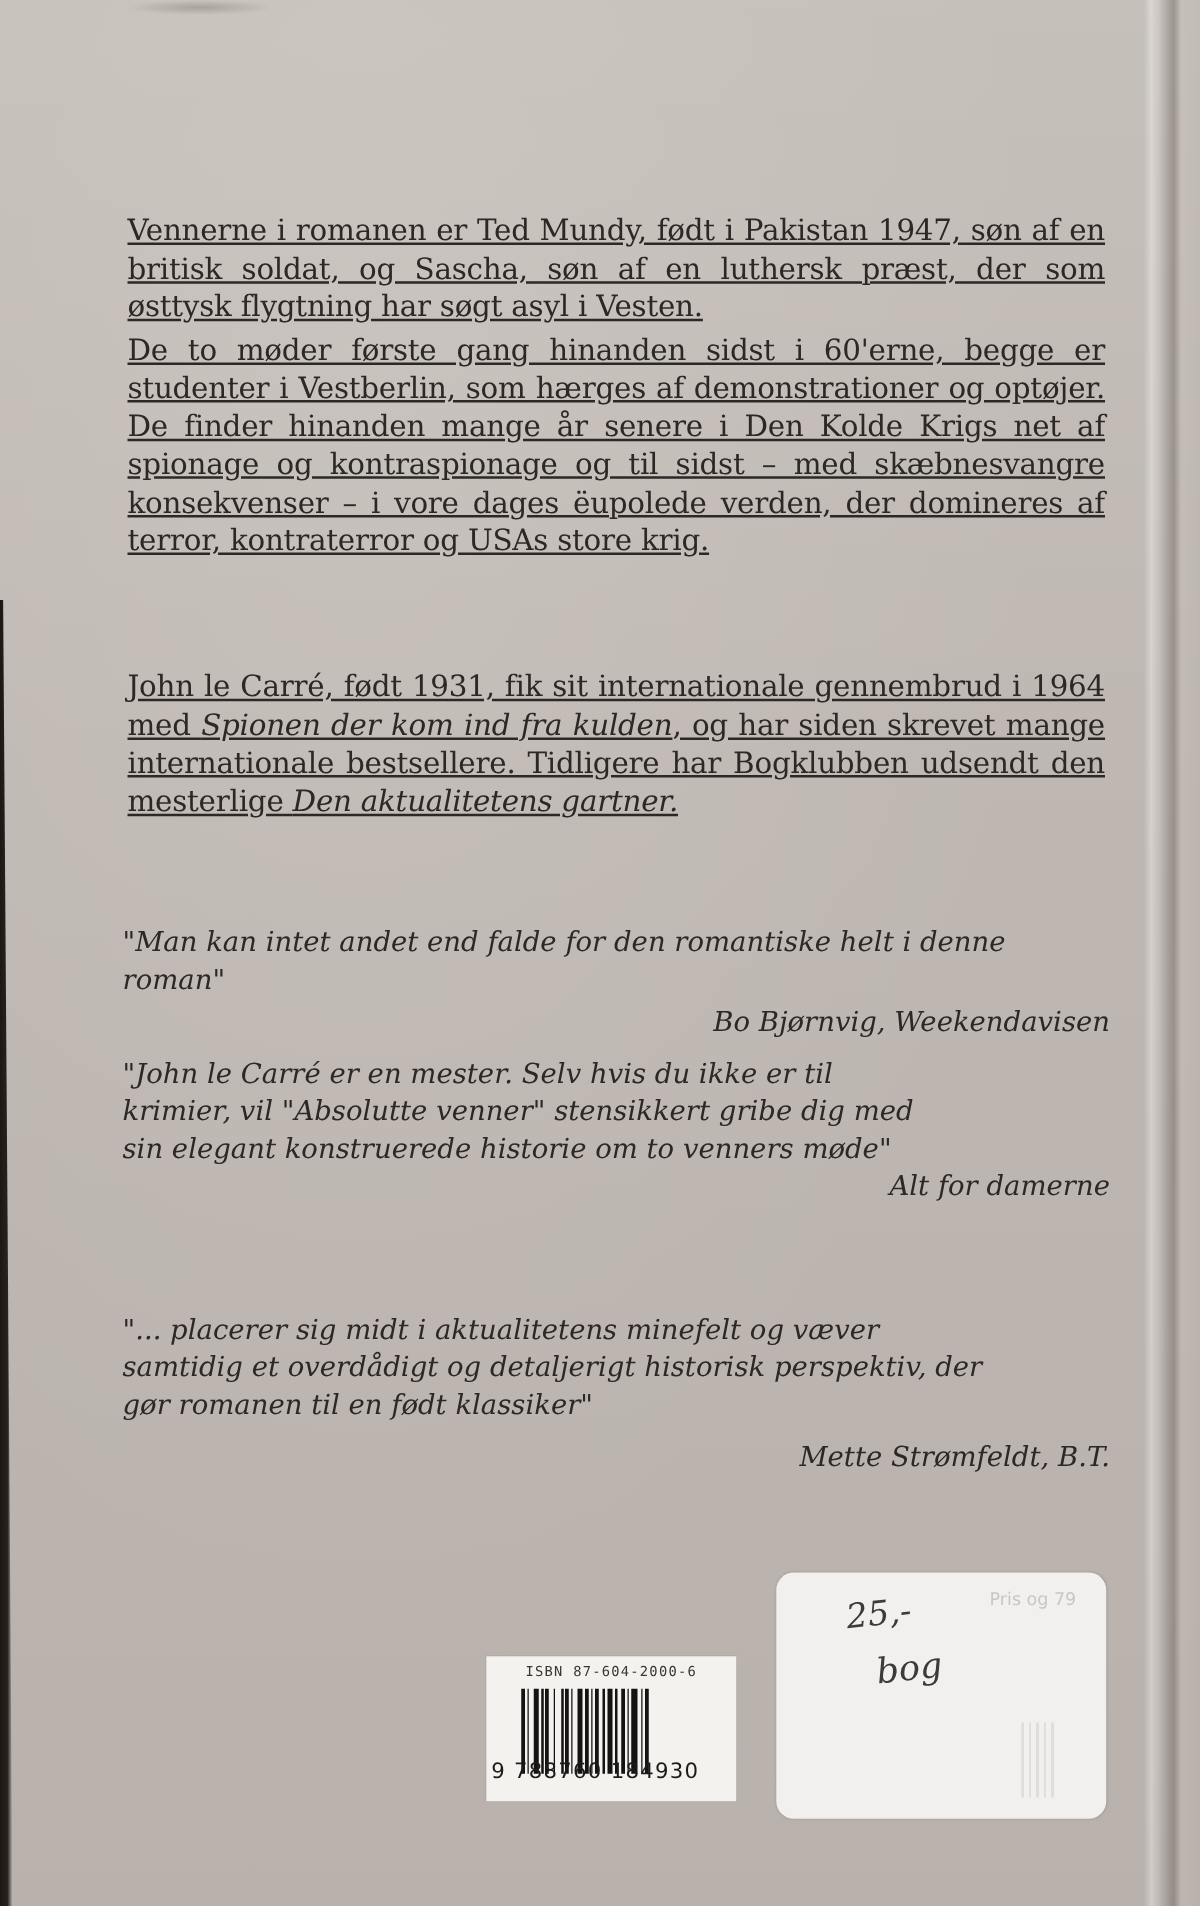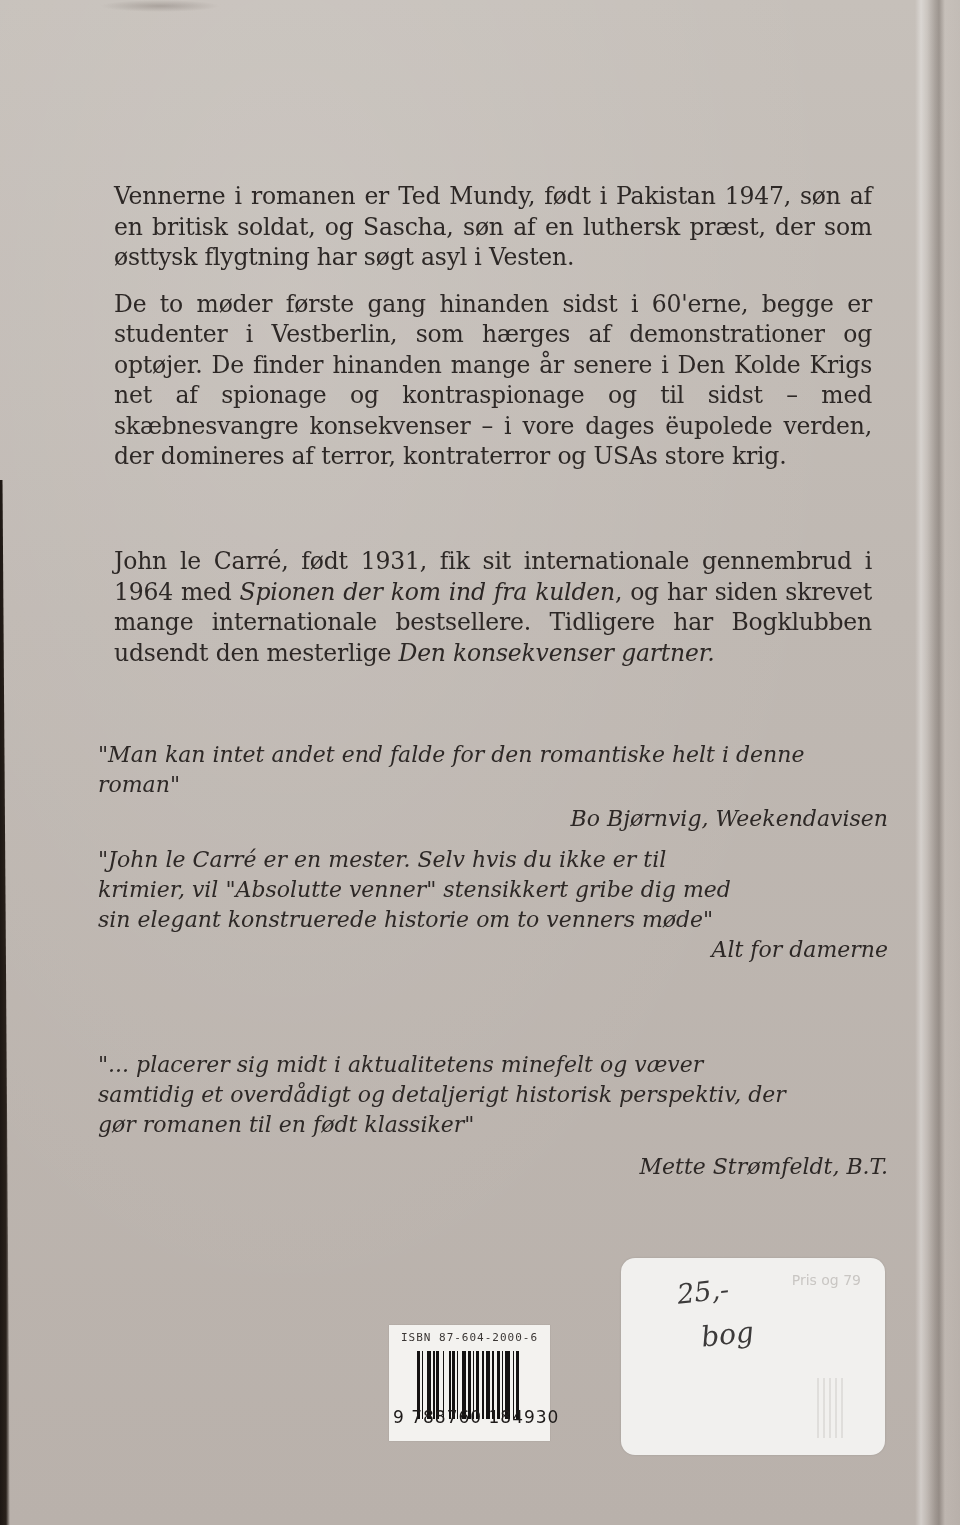--- a/index.html
+++ b/index.html
@@ -57,21 +57,21 @@
       position: absolute;
       left: 98px;
       width: 790px;
       color: #2d2826;
       font-size: 23.5px;
       line-height: 30.5px;
       text-align: justify;
       filter: blur(0.6px);
       letter-spacing: -0.2px;
     }
-    .text-block p { margin: 16px; }
+    .text-block p { margin: 4px; text-decoration: underline; }
     .para1 { top: 165px; }
     .para2 { top: 530px; }
     .para2 i { font-style: italic; }
 
     .quote {
       position: absolute;
       left: 98px;
       width: 790px;
       color: #2d2826;
       font-size: 22px;
@@ -88,21 +88,21 @@
     .quote1 { top: 740px; }
     .quote2 { top: 845px; }
     .quote2 .q-src { margin-top: 0; }
     .quote3 { top: 1050px; }
     .quote3 .q-src { margin-top: 12px; }
 
     
     .barcode-label {
       position: absolute;
       left: 389px; top: 1325px;
-      width: 161px; height: 116px;
+      width: 200px; height: 116px;
       background: #f3f2ef;
       box-shadow: 0 0 1px rgba(0,0,0,0.2);
     }
     .isbn-text {
       position: absolute;
       top: 6px; left: 0; width: 100%;
       text-align: center;
       font-family: "DejaVu Sans Mono", "Liberation Mono", monospace;
       font-size: 11px;
       color: #3a3634;
@@ -168,21 +168,21 @@
   <div class="top-smudge"></div>
   <div class="left-edge"></div>
   <div class="hinge"></div>
 
   <div class="text-block para1">
     <p>Vennerne i romanen er Ted Mundy, født i Pakistan 1947, søn af en britisk soldat, og Sascha, søn af en luthersk præst, der som østtysk flygtning har søgt asyl i Vesten.</p>
     <p>De to møder første gang hinanden sidst i 60'erne, begge er studenter i Vestberlin, som hærges af demonstrationer og optøjer. De finder hinanden mange år senere i Den Kolde Krigs net af spionage og kontraspionage og til sidst – med skæbnesvangre konsekvenser – i vore dages ëupolede verden, der domineres af terror, kontraterror og USAs store krig.</p>
   </div>
 
   <div class="text-block para2">
-    <p><span>John le Carré, født 1931, fik sit internationale gennembrud i 1964 med </span><i>Spionen der kom ind fra kulden</i><span>, og har siden skrevet mange internationale bestsellere. Tidligere har Bogklubben udsendt den mesterlige </span><i>Den konsekvenser gartner.</i></p>
+    <p><span>John le Carré, født 1931, fik sit internationale gennembrud i 1964 med </span><i>Spionen der kom ind fra kulden</i><span>, og har siden skrevet mange internationale bestsellere. Tidligere har Bogklubben udsendt den mesterlige </span><i>Den aktualitetens gartner.</i></p>
   </div>
 
   <div class="quote quote1">
     <span class="q-text">"Man kan intet andet end falde for den romantiske helt i denne roman"</span>
     <span class="q-src">Bo Bjørnvig, Weekendavisen</span>
   </div>
 
   <div class="quote quote2" style="width:640px;">
     <span class="q-text">"John le Carré er en mester. Selv hvis du ikke er til krimier, vil "Absolutte venner" stensikkert gribe dig med sin elegant konstruerede historie om to venners møde"</span>
     <span class="q-src" style="width:790px;">Alt for damerne</span>

